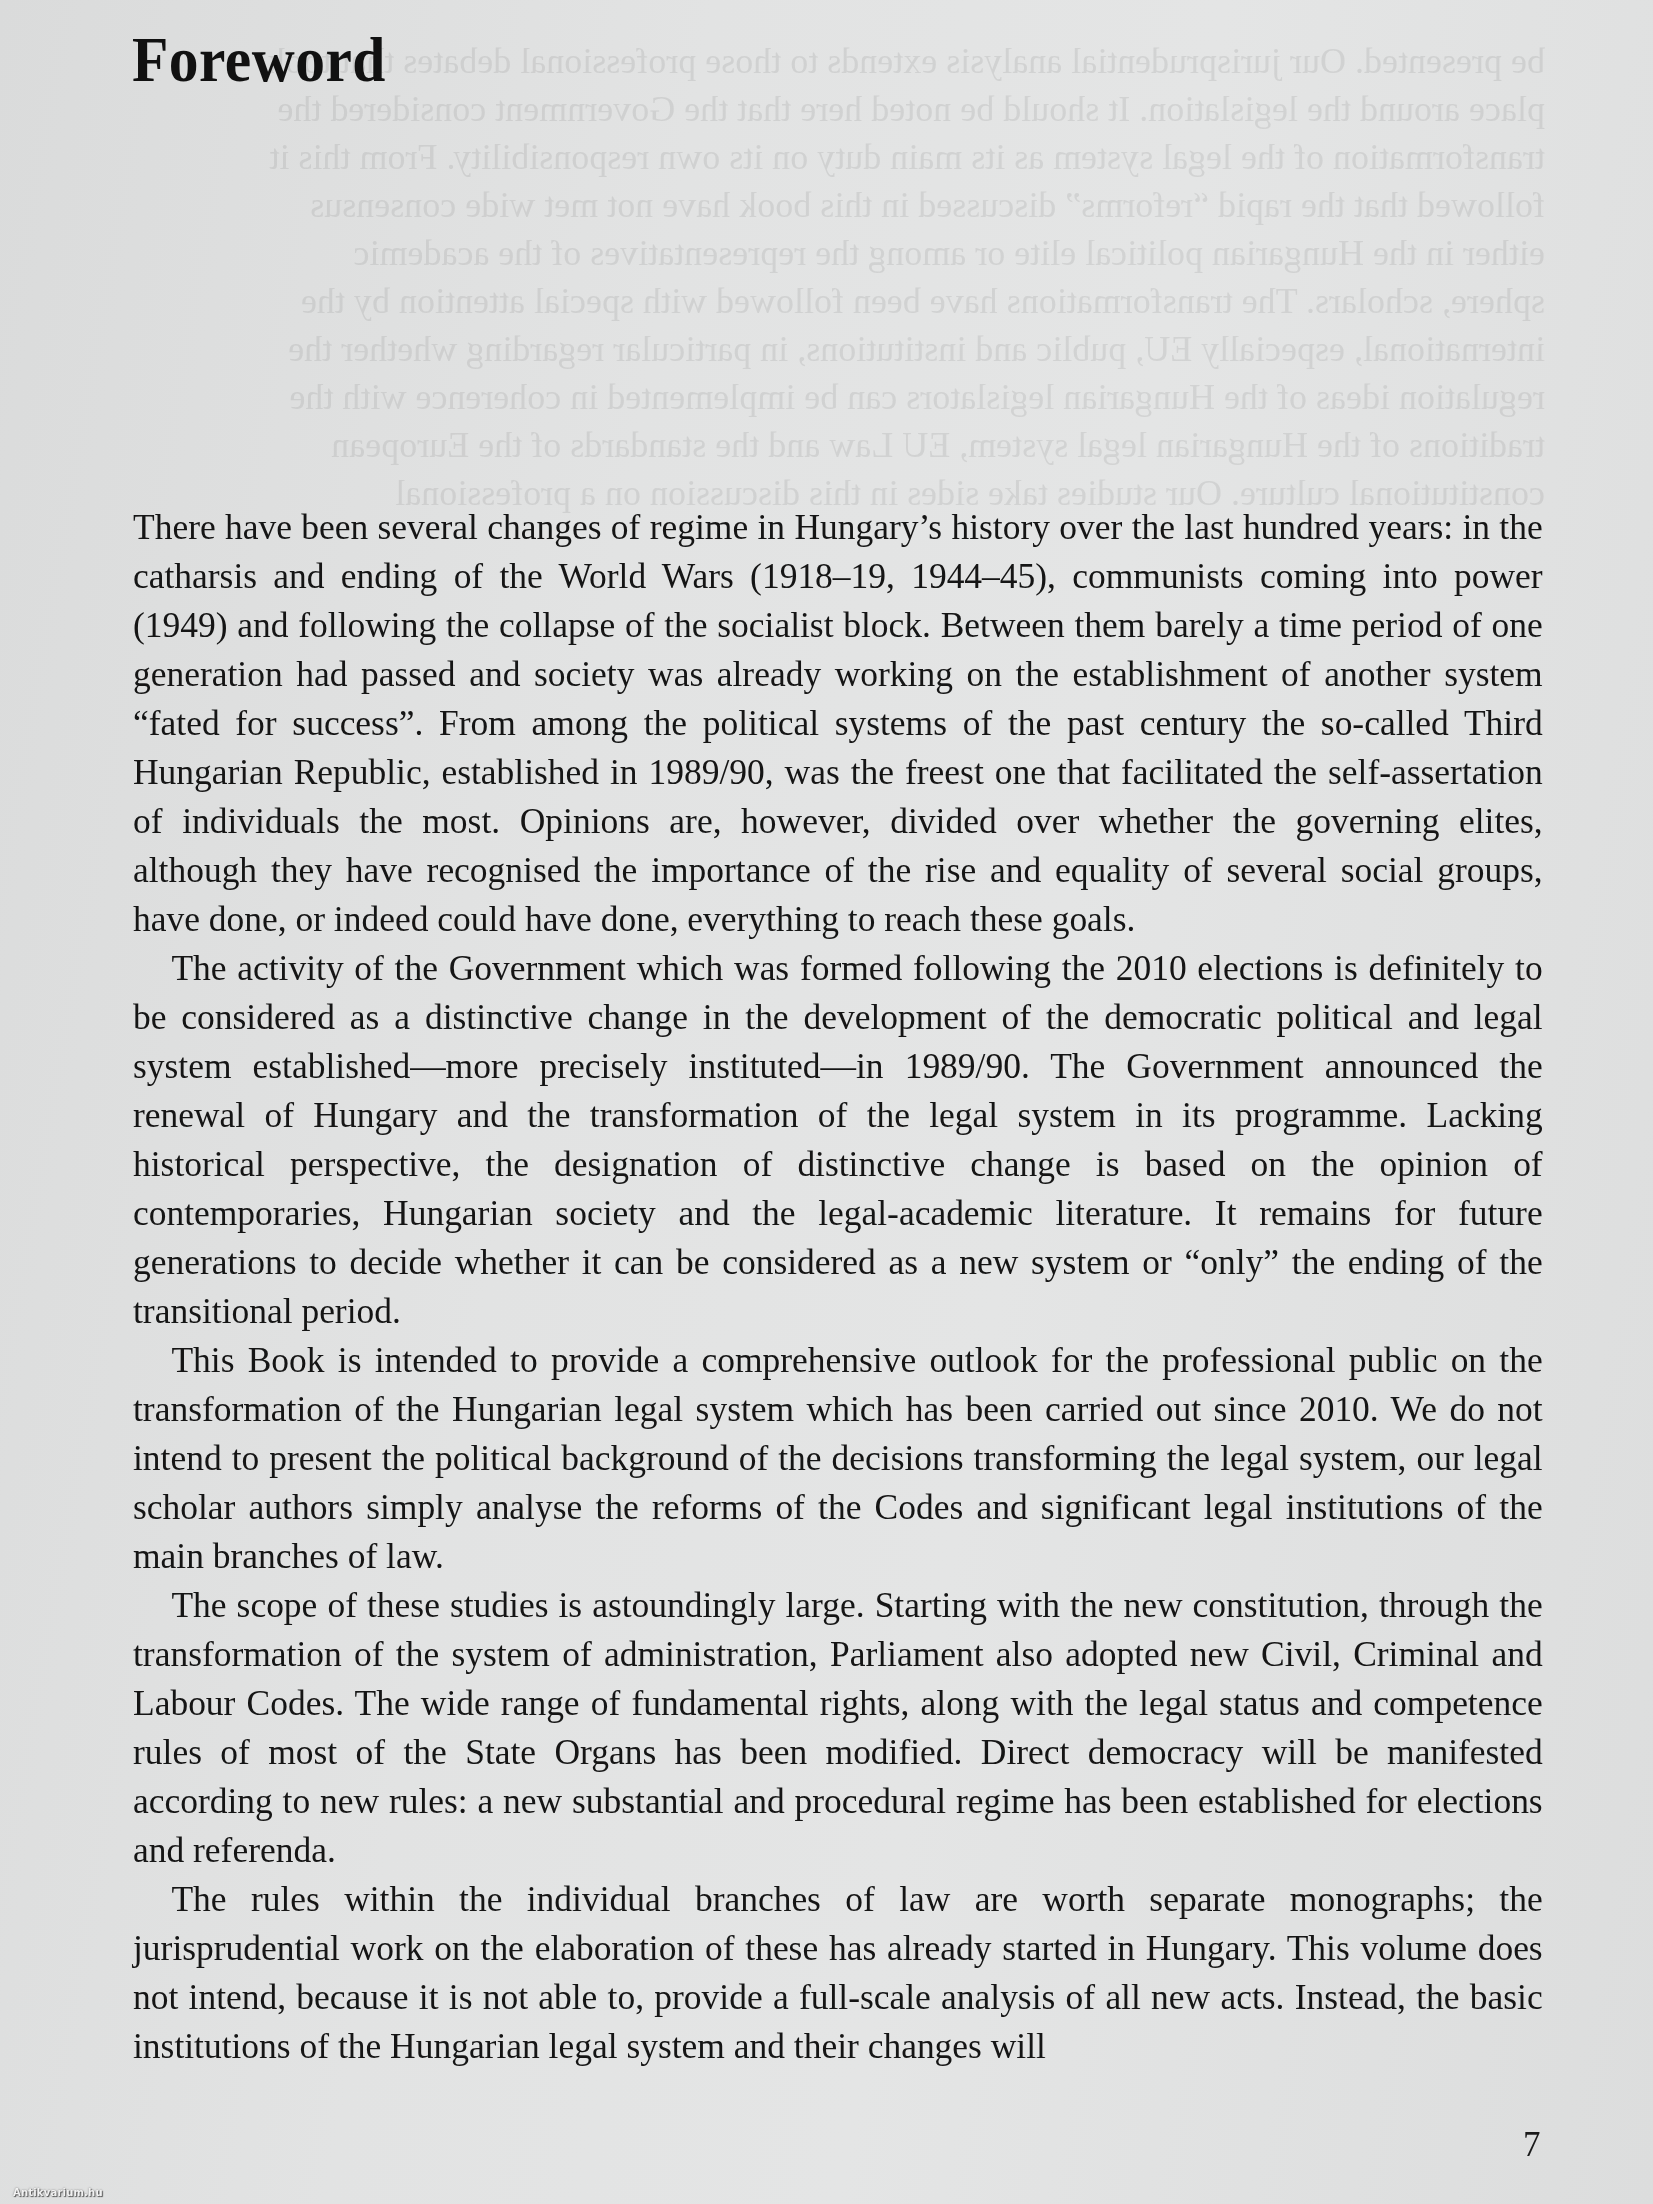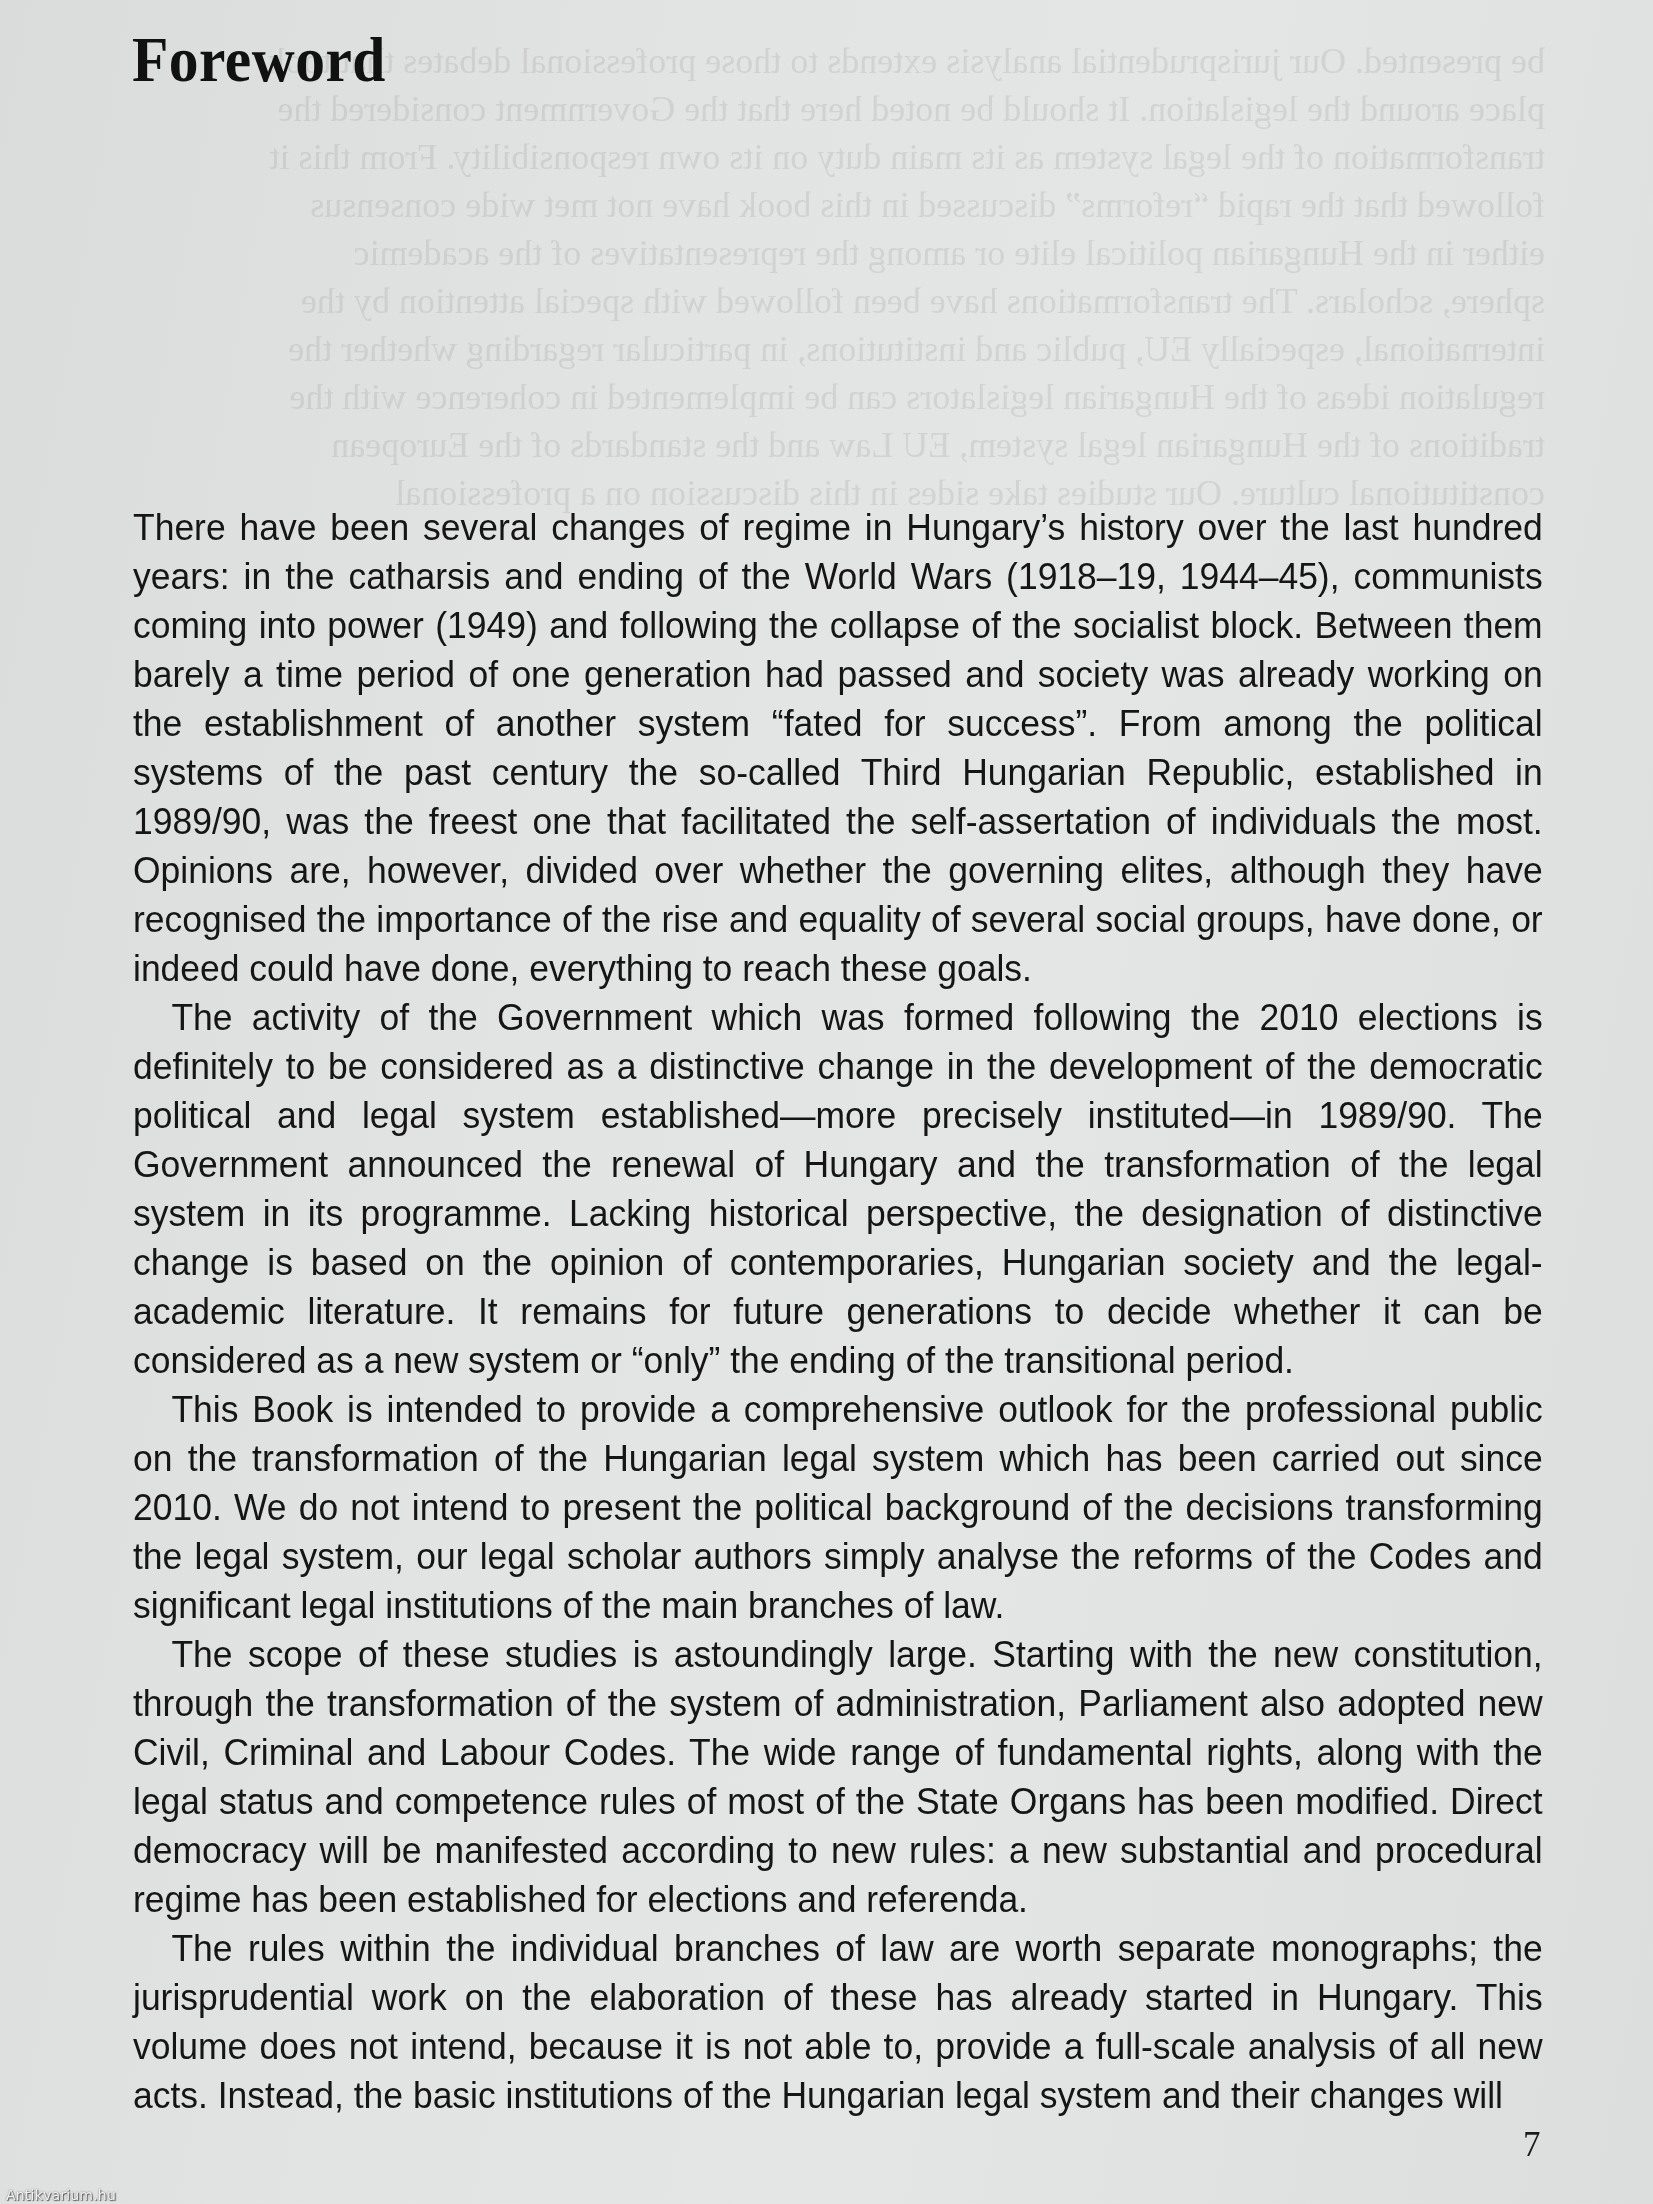--- a/index.html
+++ b/index.html
@@ -53,21 +53,21 @@
       color: #111111;
       letter-spacing: 0.5px;
       transform: scaleX(0.93);
       transform-origin: left center;
     }
     .body-text {
       position: absolute;
       left: 133px;
       top: 503px;
       width: 1410px;
-      font-family: Liberation Sans, sans-serif;
+      font-family: Liberation Serif, serif;
       font-size: 36px;
       line-height: 49px;
       color: #151515;
     }
     .para {
       margin: 0;
       text-align: justify;
       text-align-last: left;
       transform: scaleX(0.985);
       transform-origin: left top;
@@ -82,25 +82,25 @@
     .page-number {
       position: absolute;
       left: 1523px;
       top: 2125px;
       font-family: "Liberation Serif", serif;
       font-size: 35px;
       color: #1a1a1a;
     }
     .watermark {
       position: absolute;
-      left: 6px;
+      left: 13px;
       top: 2187px;
       font-family: "DejaVu Sans", sans-serif;
-      font-weight: normal;
-      font-size: 14px;
+      font-weight: bold;
+      font-size: 10px;
       color: #f2f2f2;
       text-shadow: 1px 1px 1px #555, 0 0 1.9px #777;
       letter-spacing: 0.2px;
     }
   </style>
 </head>
 <body>
 
 <div class="page">
 

